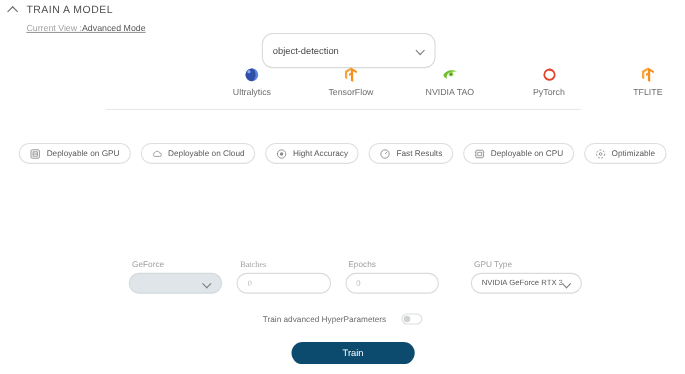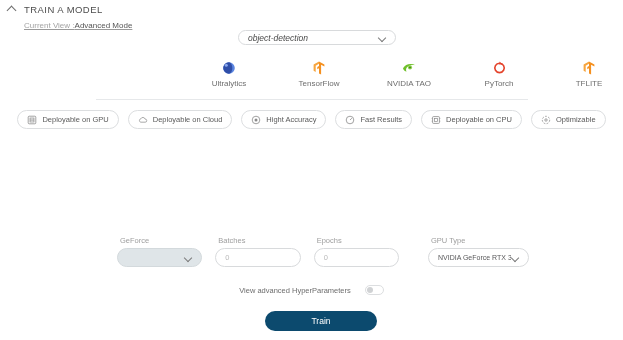--- a/index.html
+++ b/index.html
@@ -55,21 +55,21 @@
     color: #9a9a9a;
     text-decoration: underline;
   }
   .subtitle-label { color: #a3a3a3; }
   .subtitle-value { color: #555555; }
 
   
   .task-select-wrap {
     position: absolute;
     left: 238px; top: 30px;
-    width: 158px; height: 15px; font-style: italic;
+    width: 158px; height: 32px;
   }
   .task-select {
     width: 100%; height: 100%;
     border: 1px solid #d8dadc;
     border-radius: 10px;
     background: #ffffff;
     display: flex;
     align-items: center;
     padding: 0 9px;
     font-size: 8.5px;
@@ -140,20 +140,21 @@
     border: 1px solid #dcdee0;
     border-radius: 10px;
     background: #ffffff;
     display: flex;
     align-items: center;
     gap: 5px;
     padding: 0 9px;
     font-size: 7.5px;
     color: #5a5a5a;
     white-space: nowrap;
+    margin-top: 20px;
   }
   .chip-icon {
     width: 10px; height: 10px;
     display: flex;
     align-items: center;
     justify-content: center;
     flex: none;
   }
 
   
@@ -165,21 +166,21 @@
     gap: 13px;
   }
   .field { display: flex; flex-direction: column; gap: 3px; }
   .field-label {
     font-size: 7.5px;
     color: #9e9e9e;
     padding-left: 3px;
     white-space: nowrap;
   }
   .f-backbone { width: 95px; }
-  .f-batches  { width: 95px; }
+  .f-batches  { width: 95px; font-family: Liberation Serif, serif; }
   .f-epochs   { width: 95px; }
   .f-gpu      { width: 101px; margin-left: 16px; }
 
   .control {
     height: 19px;
     border: 1px solid #d8dadc;
     border-radius: 10px;
     background: #ffffff;
     display: flex;
     align-items: center;
@@ -423,21 +424,21 @@
       <span class="field-label">GPU Type</span>
       <div class="control">
         <span class="val gpu">NVIDIA GeForce RTX 3090</span>
         <span class="chev"></span>
       </div>
     </div>
 
   </div>
 
   <div class="toggle-row">
-    <span class="toggle-label">View advanced HyperParameters</span>
+    <span class="toggle-label">Train advanced HyperParameters</span>
     <span class="switch">
       <span class="knob"></span>
     </span>
   </div>
 
   <button class="train-btn">Train</button>
 
 </div>
 
 </body></html>

